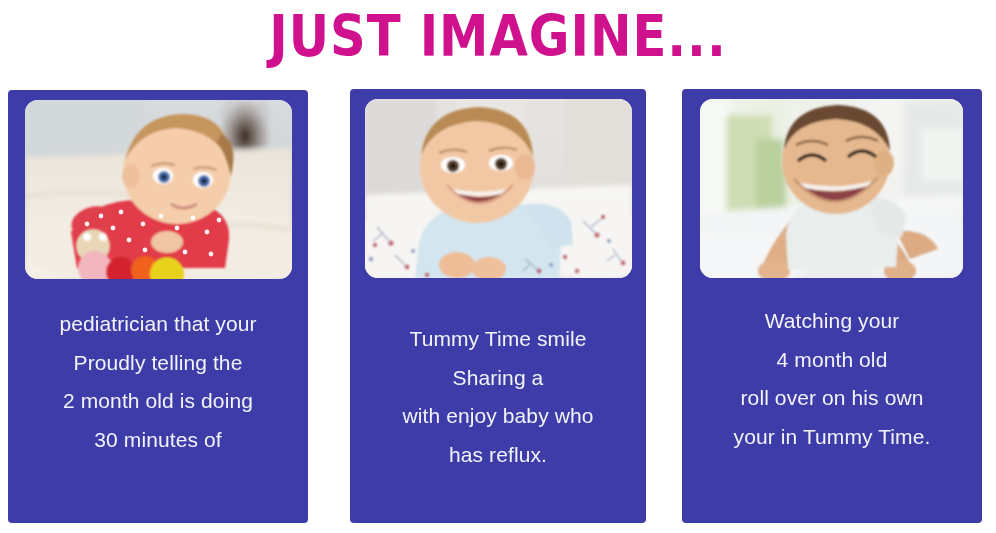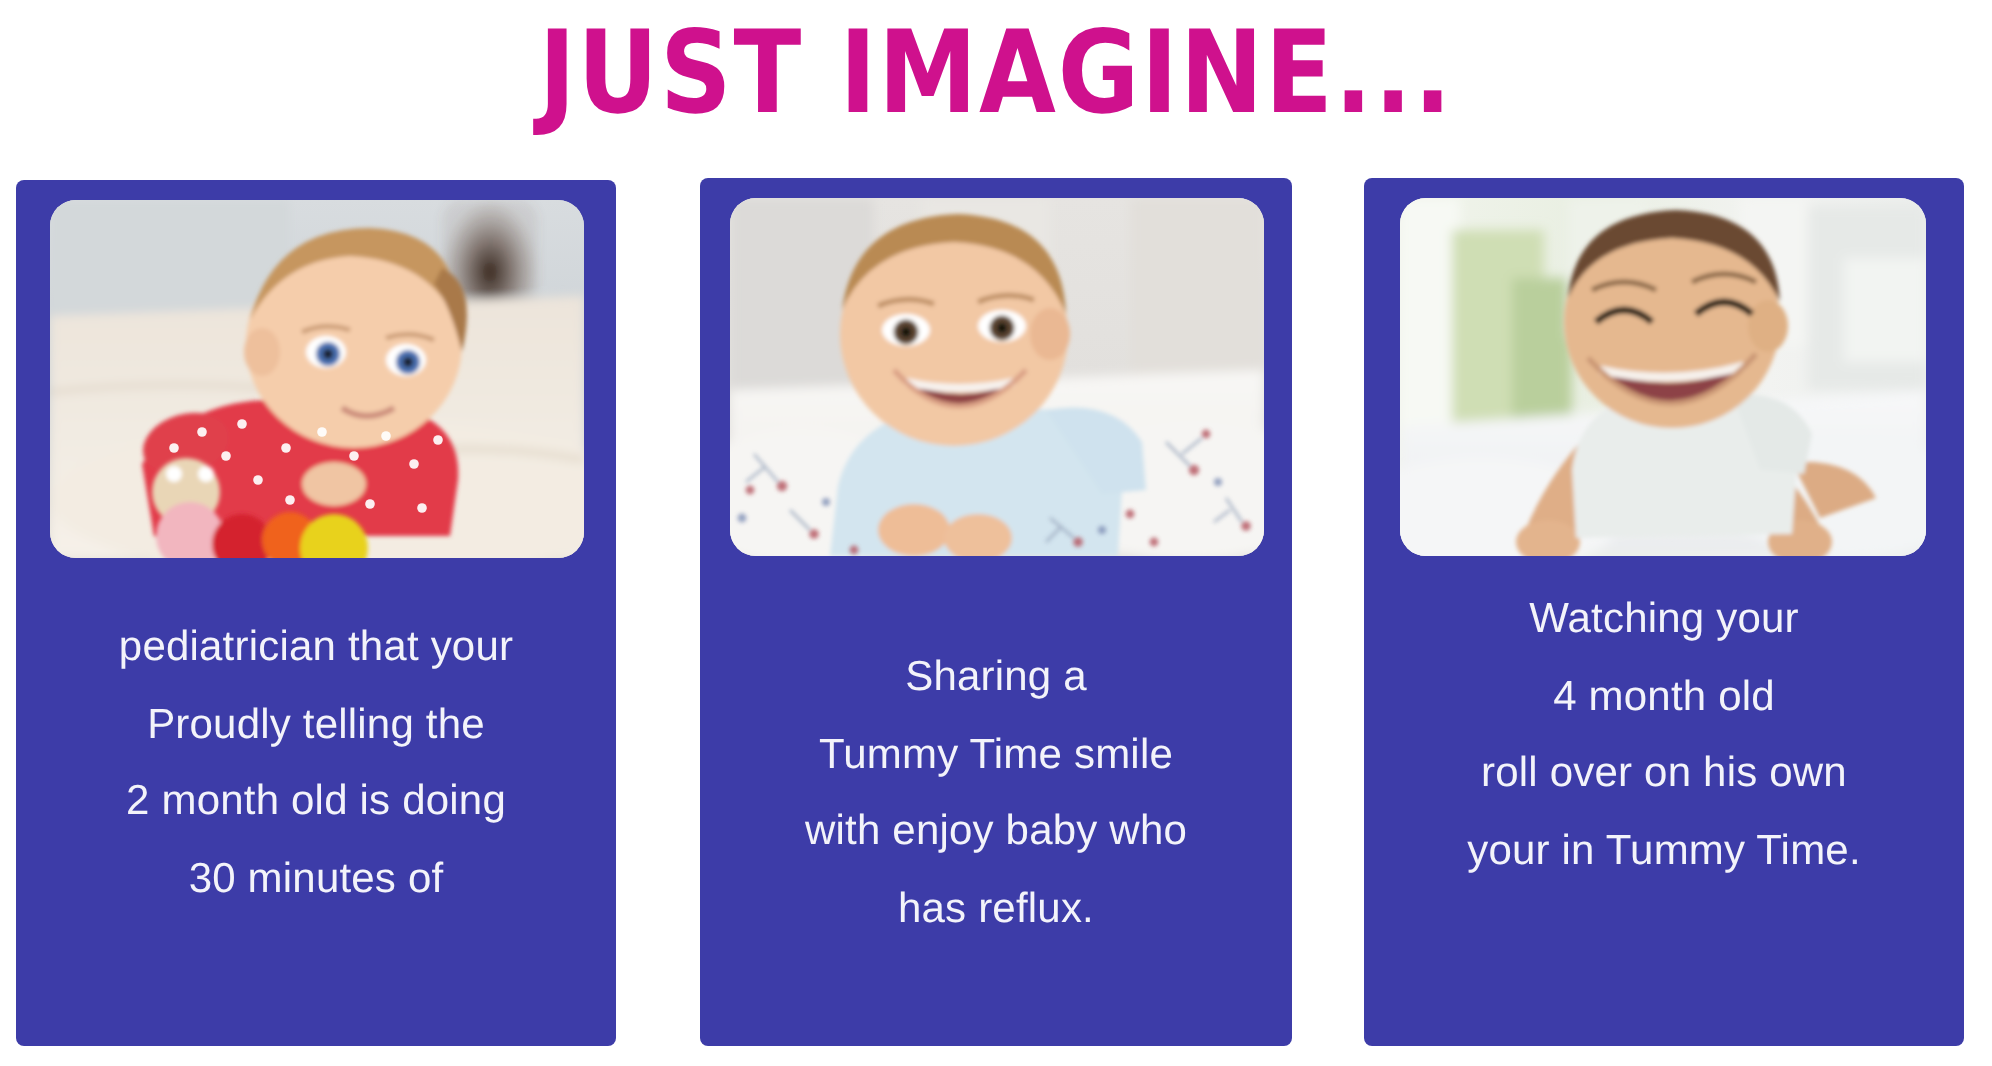--- a/index.html
+++ b/index.html
@@ -84,21 +84,21 @@
     text-align: center;
     color: #f3f3fa;
     font-family: "Liberation Sans", sans-serif;
     font-weight: 300;
     font-size: 21px;
     line-height: 38.5px;
     letter-spacing: 0.1px;
   }
   .card-1 .card-caption { top: 215px; }
   .card-2 .card-caption { top: 231px; }
-  .card-3 .card-caption { top: 202px; text-align: center; }
+  .card-3 .card-caption { top: 213px; text-align: center; }
 
   .caption-line { display: block; white-space: nowrap; }
 </style>
 </head>
 <body>
 
 <div class="page-heading">JUST IMAGINE...</div>
 
 <div class="card-band">
 
@@ -277,22 +277,22 @@
           <g fill="#7f8fb5">
             <circle cx="6" cy="160" r="2.2"></circle>
               <circle cx="48" cy="152" r="2"></circle>
             <circle cx="244" cy="142" r="2"></circle>
               <circle cx="186" cy="166" r="2"></circle>
           </g>
         </g>
       </svg>
     </div>
     <div class="card-caption">
+      <span class="caption-line">Tummy Time smile</span>
       <span class="caption-line">Sharing a</span>
-      <span class="caption-line">Tummy Time smile</span>
       <span class="caption-line">with enjoy baby who</span>
       <span class="caption-line">has reflux.</span>
     </div>
   </div>
 
   <div class="imagine-card card-3">
     <div class="card-photo">
       <svg class="photo-canvas" viewBox="0 0 263 179" preserveAspectRatio="xMidYMid slice">
         <defs>
           <linearGradient id="p3bg" x1="0" y1="0" x2="1" y2="0">

